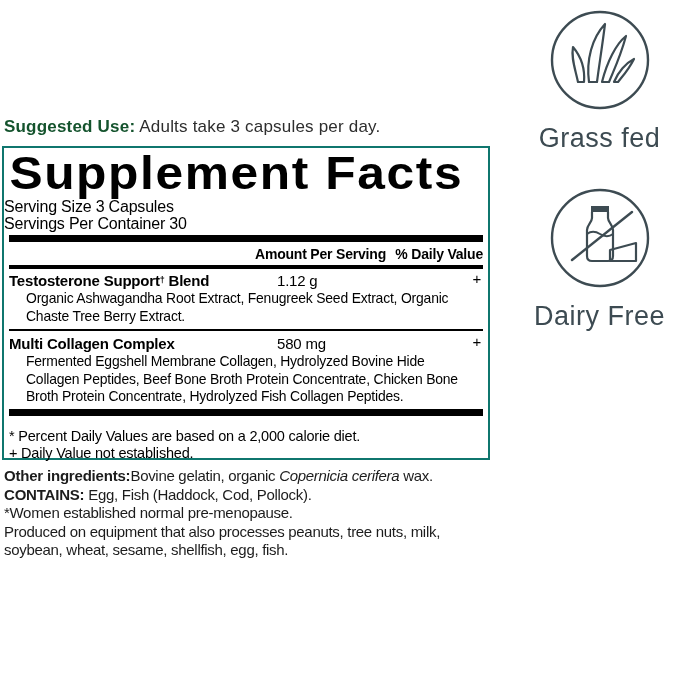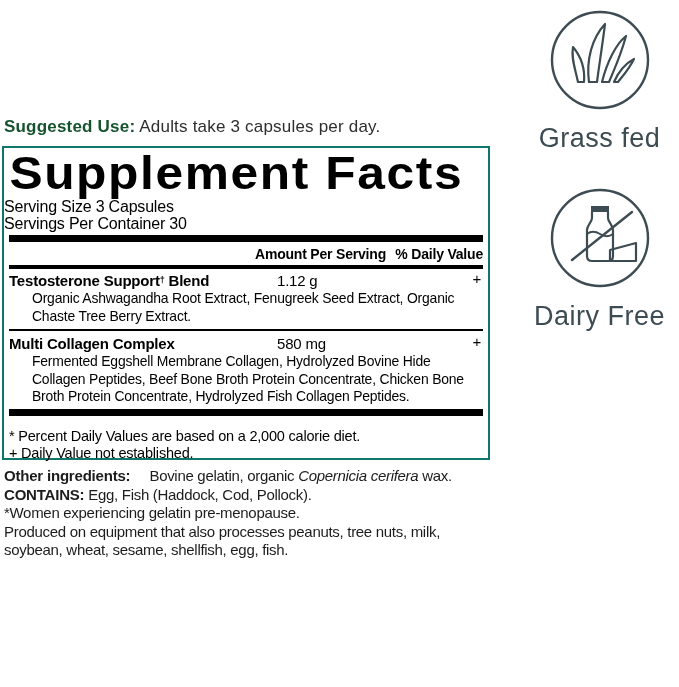--- a/index.html
+++ b/index.html
@@ -21,30 +21,30 @@
   }
   .serving{font-size:16px;line-height:17px;letter-spacing:-.2px;}
   .bar{height:7px;background:#000;margin:3px 5px 0 5px;}
   .bar.med{height:4px;margin-top:2px;}
   .col-head{position:relative;height:19px;font-size:14px;font-weight:bold;margin-top:2px;}
   .col-amount{position:absolute;left:251px;top:2px;letter-spacing:-.2px;}
   .col-dv{position:absolute;right:5px;top:2px;letter-spacing:-.2px;}
   .row-head{position:relative;font-size:15px;font-weight:bold;line-height:18px;padding:3px 0 0 5px;letter-spacing:-.2px;}
   .row-amount{position:absolute;left:273px;top:3px;font-weight:normal;}
   .row-dv{position:absolute;right:7px;top:1px;font-weight:normal;}
-  .row-sub{padding-left:28px;font-size:14.5px;line-height:17.5px;letter-spacing:-.2px;}
+  .row-sub{padding-left:22px;font-size:14.5px;line-height:17.5px;letter-spacing:-.2px;}
   .row-sub div{white-space:nowrap;transform:scaleX(.96);transform-origin:0 0;}
   .sep{border-top:2px solid #000;margin:4px 5px 1px 5px;}
   sup.dag{font-size:9px;vertical-align:top;position:relative;top:-1px;}
   .footnotes{padding:12px 0 0 5px;font-size:14.5px;line-height:17.5px;letter-spacing:-.2px;}
   
   .other-info{position:absolute;left:4px;top:467px;width:505px;font-size:15px;line-height:18.5px;color:#1c1c1c;letter-spacing:-.3px;}
   .other-info .nowrap{white-space:nowrap;}
   .other-info b{letter-spacing:-.2px;}
-  .oi-label{margin-right:19px;}
+  .oi-label{margin-right:0;}
   
   .badge{position:absolute;left:520px;width:159px;display:flex;flex-direction:column;align-items:center;}
   .badge svg{display:block;}
   .badge-label{margin-top:12px;font-size:27px;line-height:28px;font-weight:400;letter-spacing:.5px;color:#3d4b52;white-space:nowrap;}
   .b1{top:8px;} .b2{top:186px;} .b3{top:362px;} .b4{top:540px;}
 </style>
 </head>
 <body>
 
 <div class="stage">
@@ -102,21 +102,21 @@
     </div>
   </div>
 
   <div class="other-info">
     <div class="nowrap">
       <b class="oi-label">Other ingredients:</b><span>Bovine gelatin, organic </span><i>Copernicia cerifera</i><span> wax.</span>
     </div>
     <div class="nowrap">
       <b>CONTAINS:</b><span> Egg, Fish (Haddock, Cod, Pollock).</span>
     </div>
-    <div class="nowrap">*Women experiencing gelatin pre-menopause.</div>
+    <div class="nowrap">*Women established normal pre-menopause.</div>
     <div class="nowrap">Produced on equipment that also processes peanuts, tree nuts, milk,</div>
     <div class="nowrap">soybean, wheat, sesame, shellfish, egg, fish.</div>
   </div>
 
   <div class="badge b1">
     <svg width="104" height="104" viewBox="0 0 104 104" fill="none" stroke="#3d4b52">
       <circle cx="52" cy="52" r="48" stroke-width="2.4"></circle>
       <path stroke-width="2.2" stroke-linejoin="round" d="M30 74 C27 60 23 50 25 39 C35 51 37 62 36 74 Z"></path>
       <path stroke-width="2.2" stroke-linejoin="round" d="M41 74 C38 52 44 30 57 16 C54 40 51 58 49 74 Z"></path>
       <path stroke-width="2.2" stroke-linejoin="round" d="M54 74 C59 54 68 36 78 28 C72 50 65 64 61 74 Z"></path>

